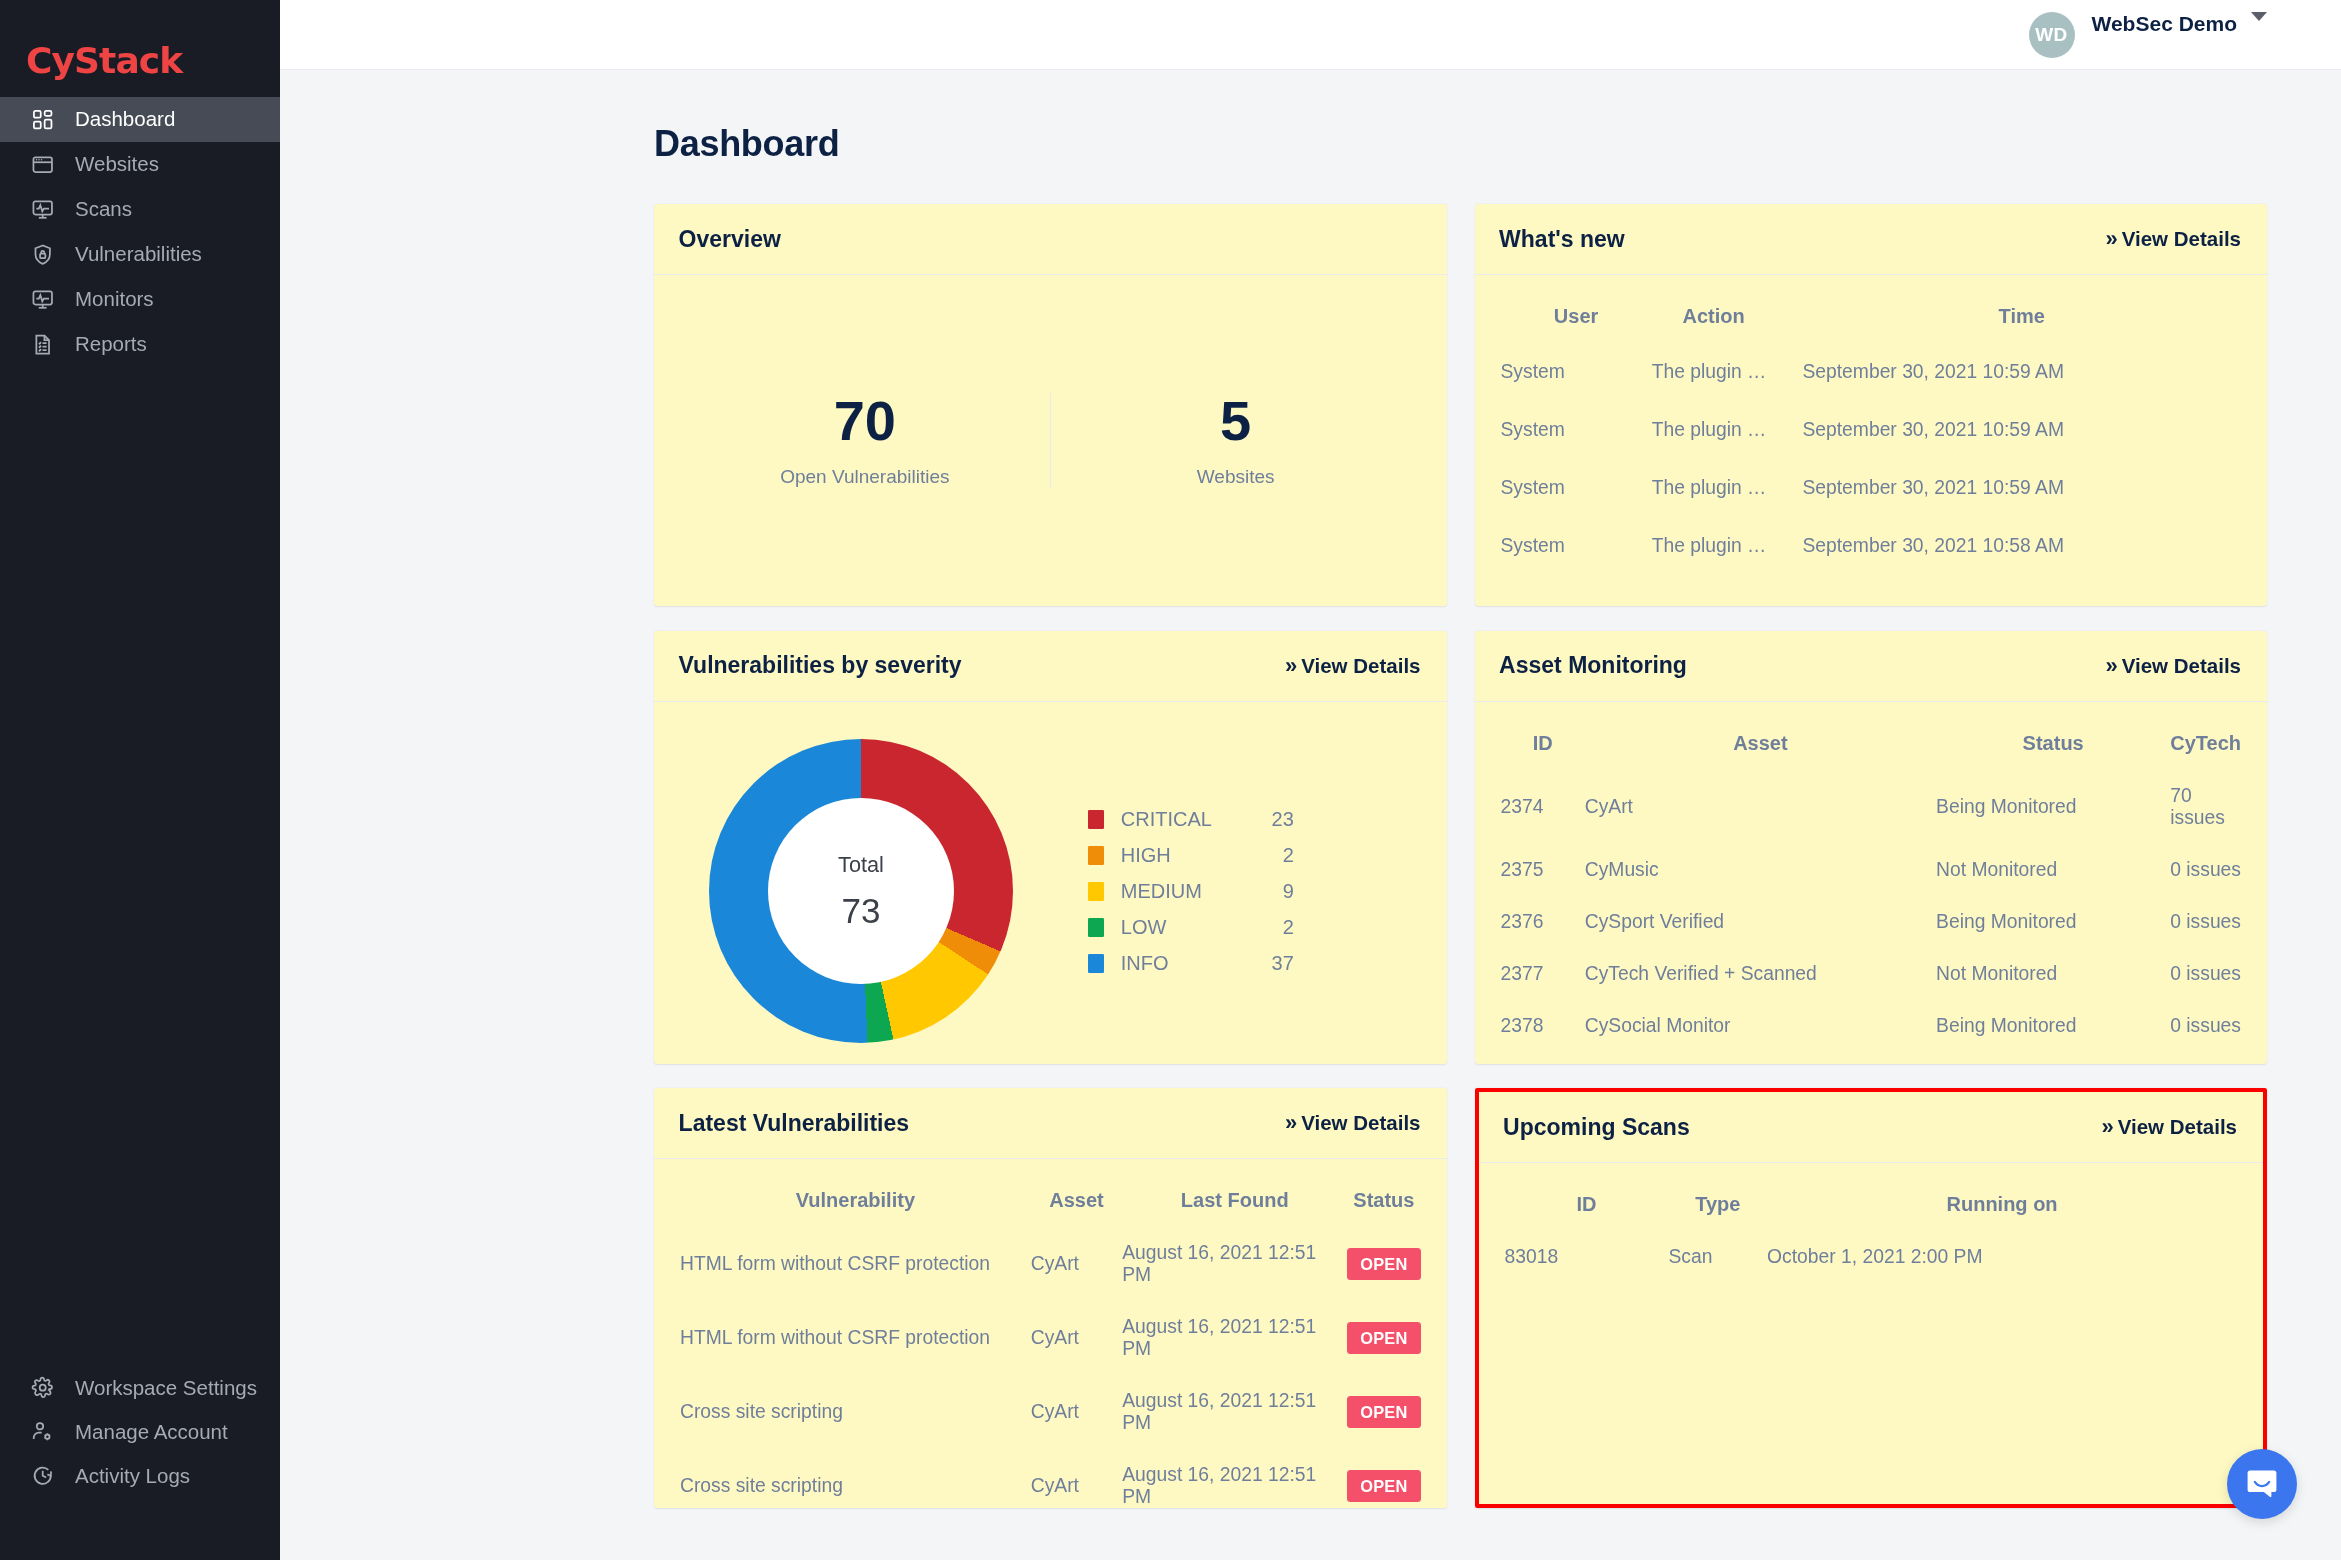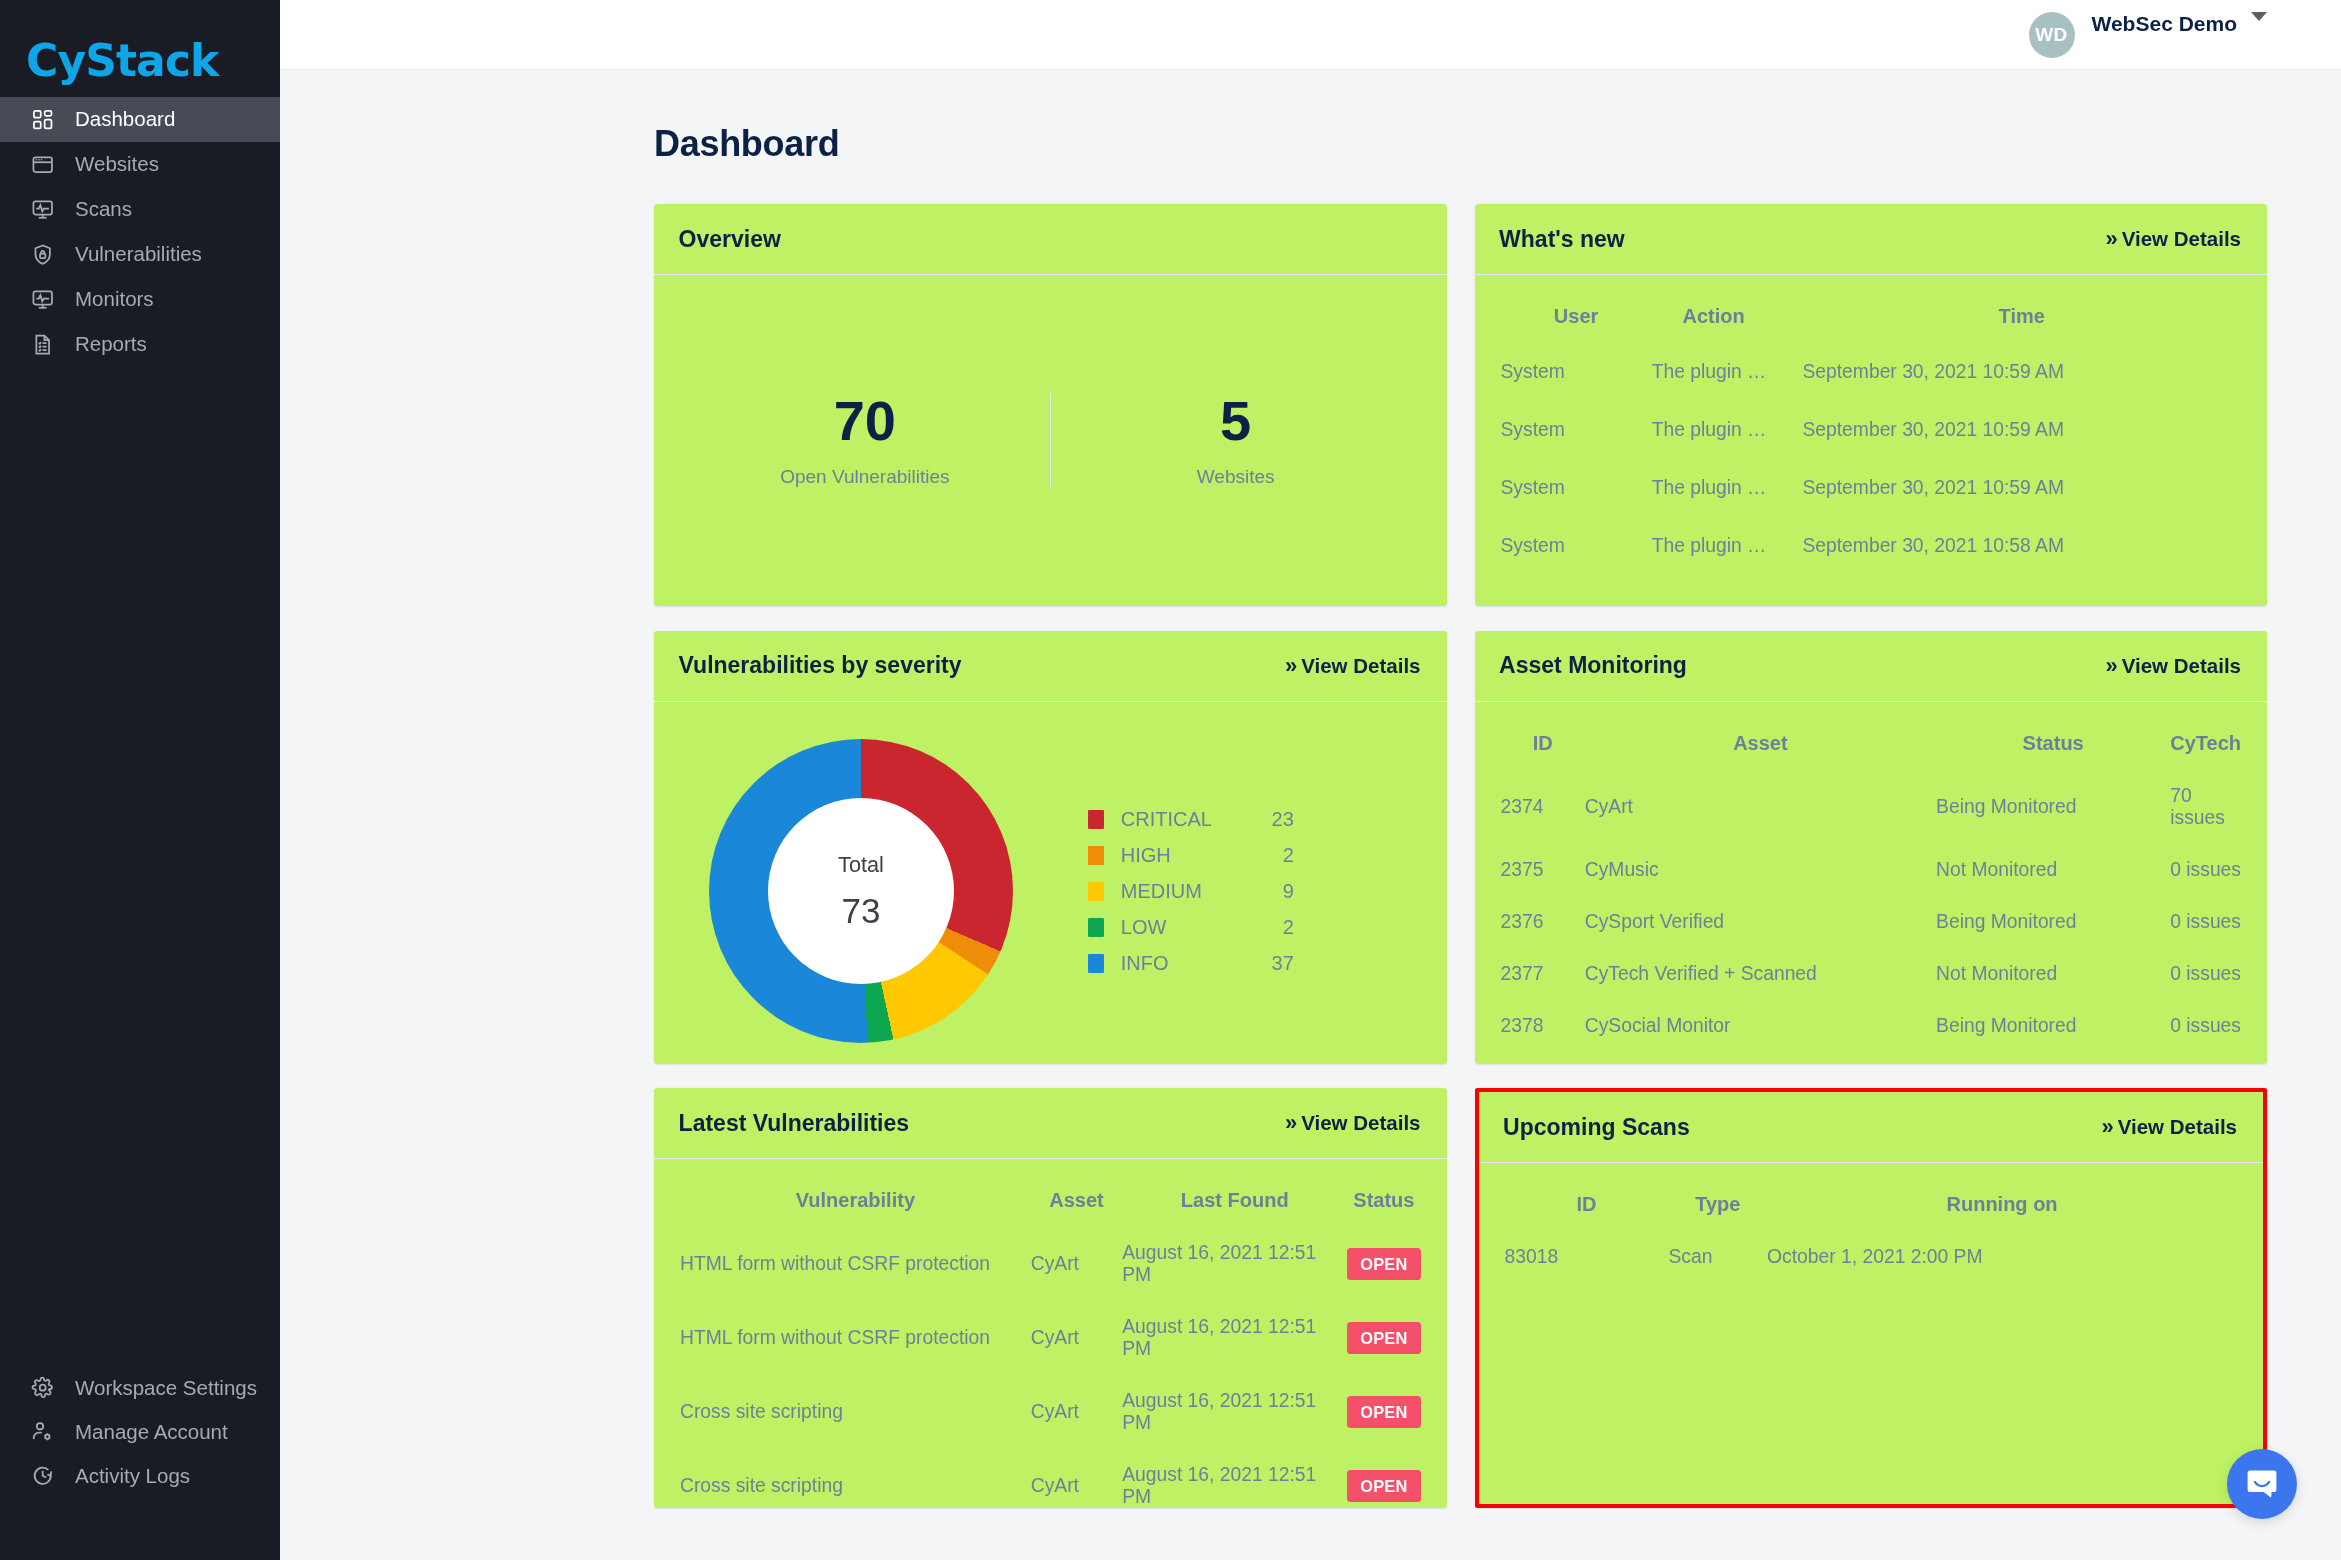--- a/index.html
+++ b/index.html
@@ -18,21 +18,21 @@
     background: #191c24;
     display: flex; flex-direction: column;
     flex: 0 0 280px;
   }
   .logo-wrap {
     height: 97px;
     display: flex; align-items: center;
     padding-left: 26px;
   }
   .logo-text {
-    font-size: 44px; font-weight: 700; color: #0ea5e9;
+    font-size: 36px; font-weight: 700; color: #ef4444;
     letter-spacing: -0.9px;
     font-family: "DejaVu Sans", sans-serif;
     margin-top: 23px;
   }
   .nav-top { margin-top: 0; }
   .nav-item {
     display: flex; align-items: center;
     height: 45px;
     padding-left: 29px;
     cursor: pointer;
@@ -91,21 +91,21 @@
   }
 
   .grid {
     padding: 39px 75px 0 374px;
     display: grid;
     grid-template-columns: 1fr 1fr;
     gap: 24.6px 28px;
   }
 
   .card {
-    background: #bef264;
+    background: #fef9c3;
     border-radius: 3.5px;
     box-shadow: 0 0.6px 1.8px rgba(16,24,40,.09);
     display: flex; flex-direction: column;
     overflow: hidden;
   }
   .card.highlight { border: 4.1px solid #fc0000; border-radius: 2.3px; }
 
   .card-head {
     height: 71px;
     border-bottom: 1.8px solid #e8eaee;

